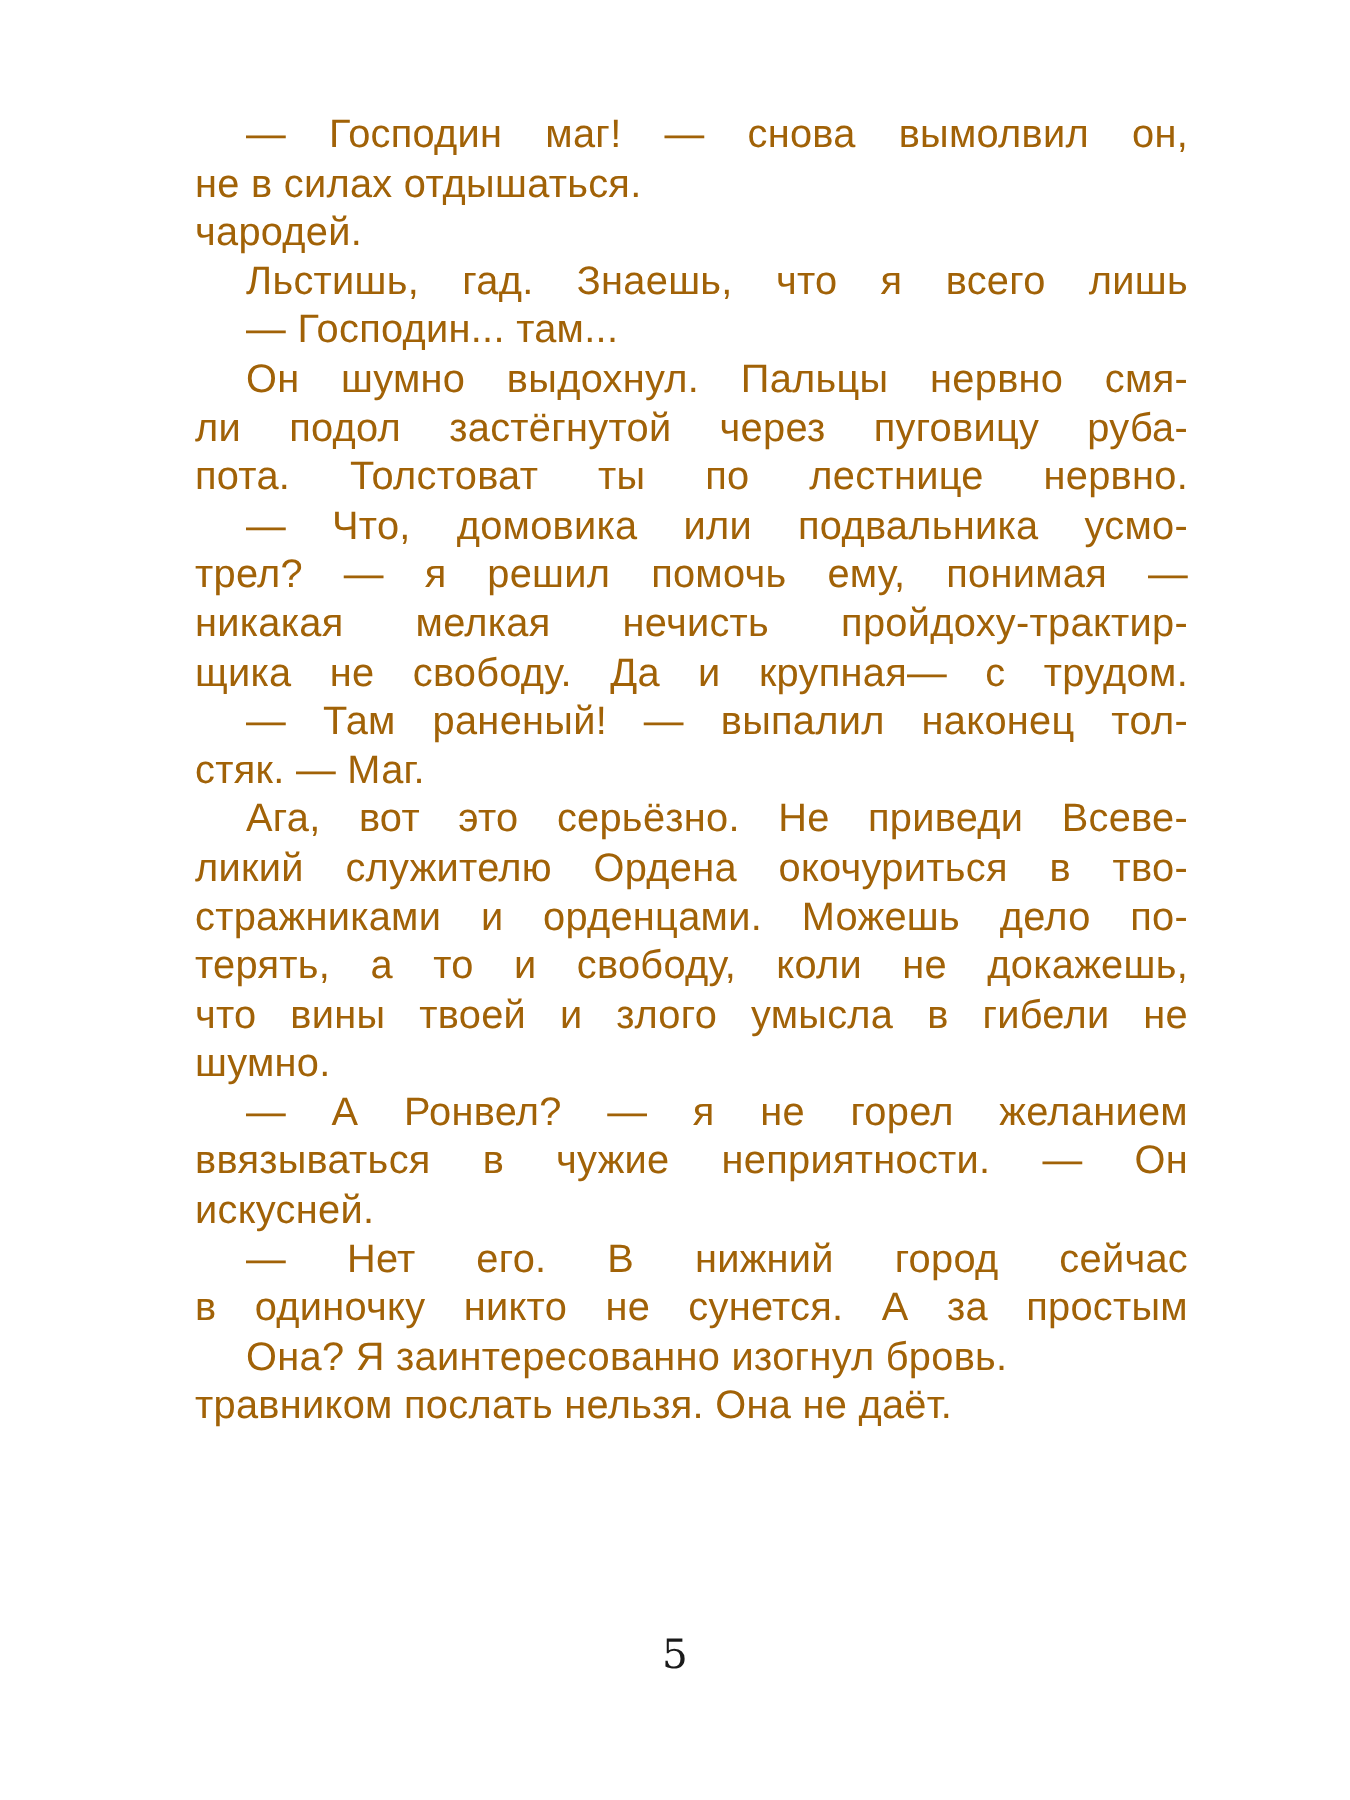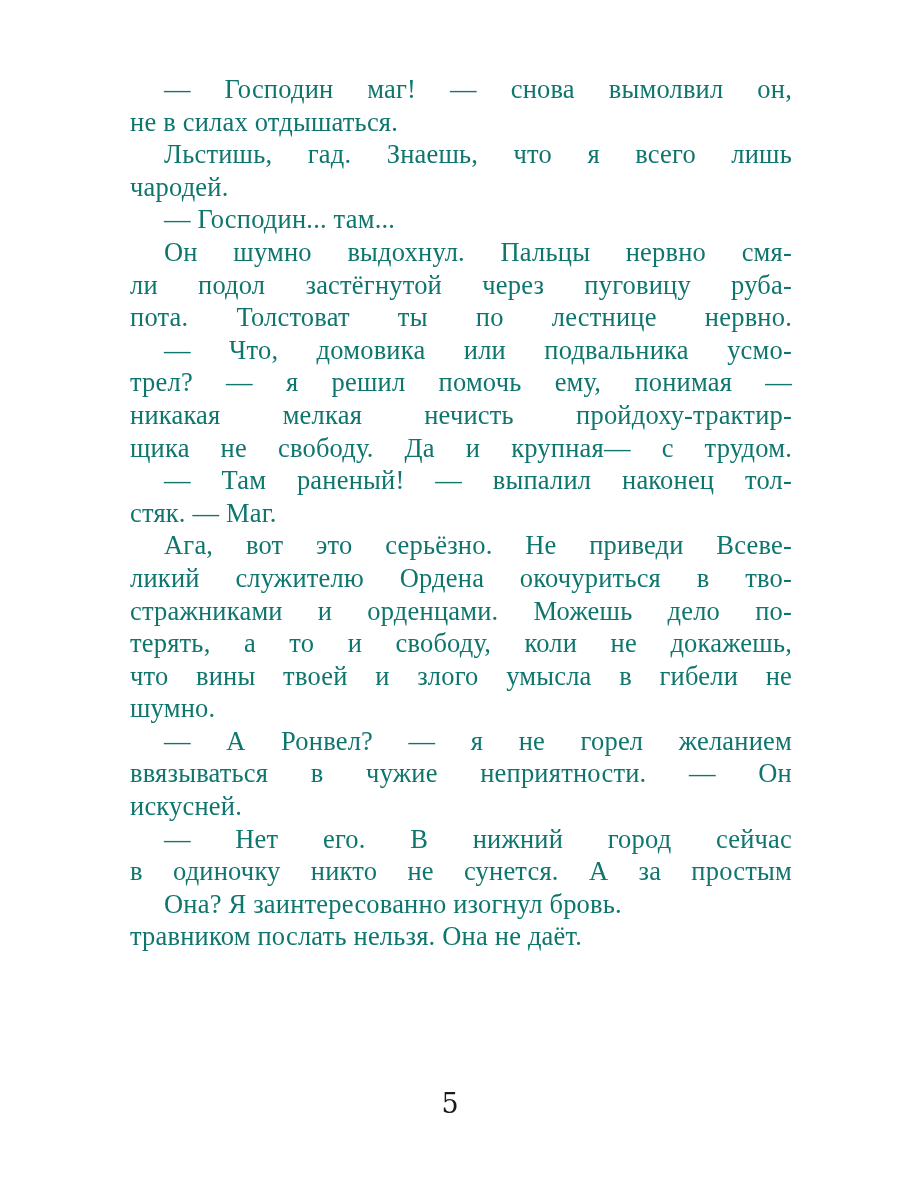--- a/index.html
+++ b/index.html
@@ -13,23 +13,23 @@
       position: relative;
       overflow: hidden;
     }
     .page {
       position: absolute;
       left: 130px;
       top: 73px;
       width: 662px;
     }
     .line {
-      font-family: Liberation Serif, serif;
+      font-family: Liberation Sans, sans-serif;
       font-size: 26.5px;
-      color: #0f766e;
+      color: #a16207;
       height: 32.6px;
       line-height: 32.6px;
       white-space: nowrap;
       text-align: justify;
       text-align-last: justify;
       letter-spacing: 0.2px;
       transform-origin: left center;
     }
     .line.indent {
       padding-left: 34px;
@@ -47,22 +47,22 @@
       font-size: 27px;
       color: #1a1a1a;
     }
   </style>
 </head>
 <body>
 
 <div class="page" id="page-text">
     <div class="line indent">— Господин маг! — снова вымолвил он,</div>
     <div class="line last">не в силах отдышаться.</div>
+    <div class="line last">чародей.</div>
     <div class="line indent">Льстишь, гад. Знаешь, что я всего лишь</div>
-    <div class="line last">чародей.</div>
     <div class="line indent last">— Господин... там...</div>
     <div class="line indent">Он шумно выдохнул. Пальцы нервно смя-</div>
     <div class="line">ли подол застёгнутой через пуговицу руба-</div>
     <div class="line">пота. Толстоват ты по лестнице нервно.</div>
     <div class="line indent">— Что, домовика или подвальника усмо-</div>
     <div class="line">трел? — я решил помочь ему, понимая —</div>
     <div class="line">никакая мелкая нечисть пройдоху-трактир-</div>
     <div class="line">щика не свободу. Да и крупная— с трудом.</div>
     <div class="line indent">— Там раненый! — выпалил наконец тол-</div>
     <div class="line last">стяк. — Маг.</div>

